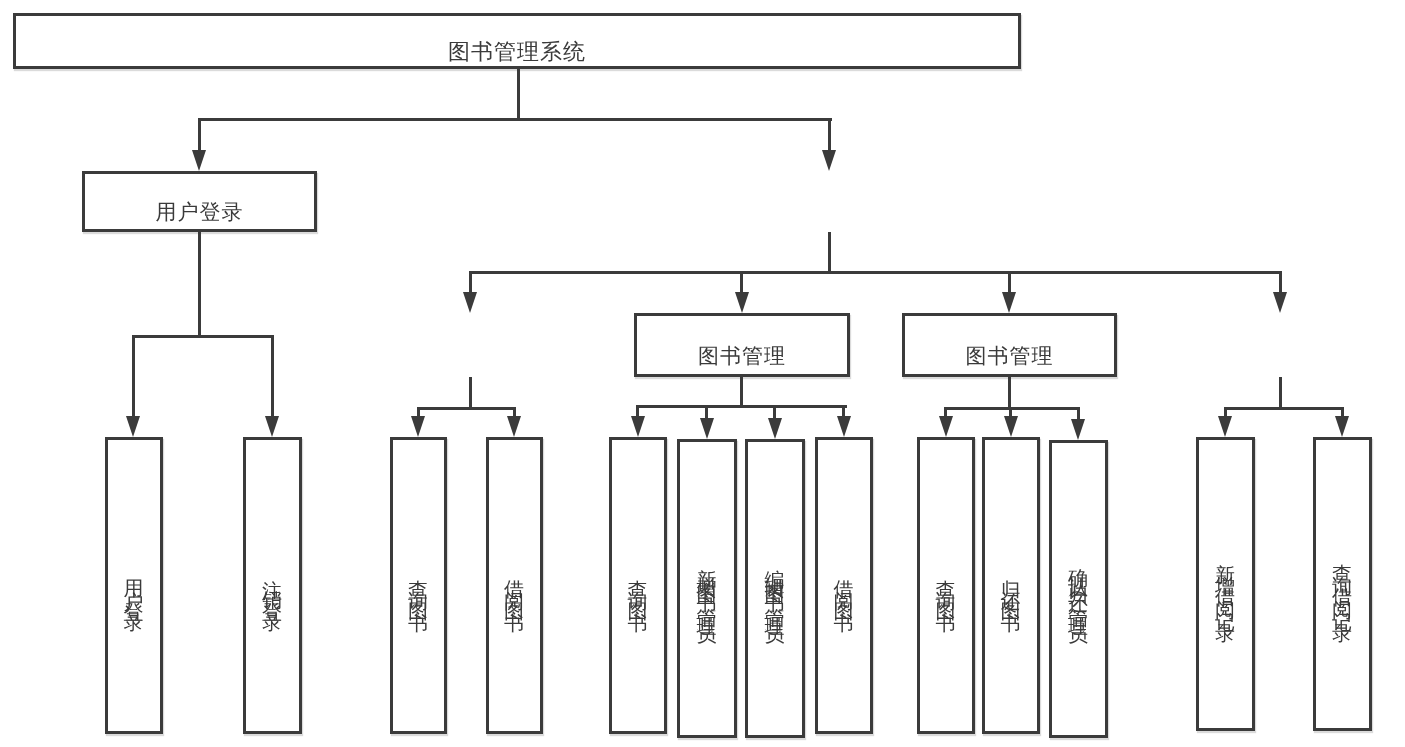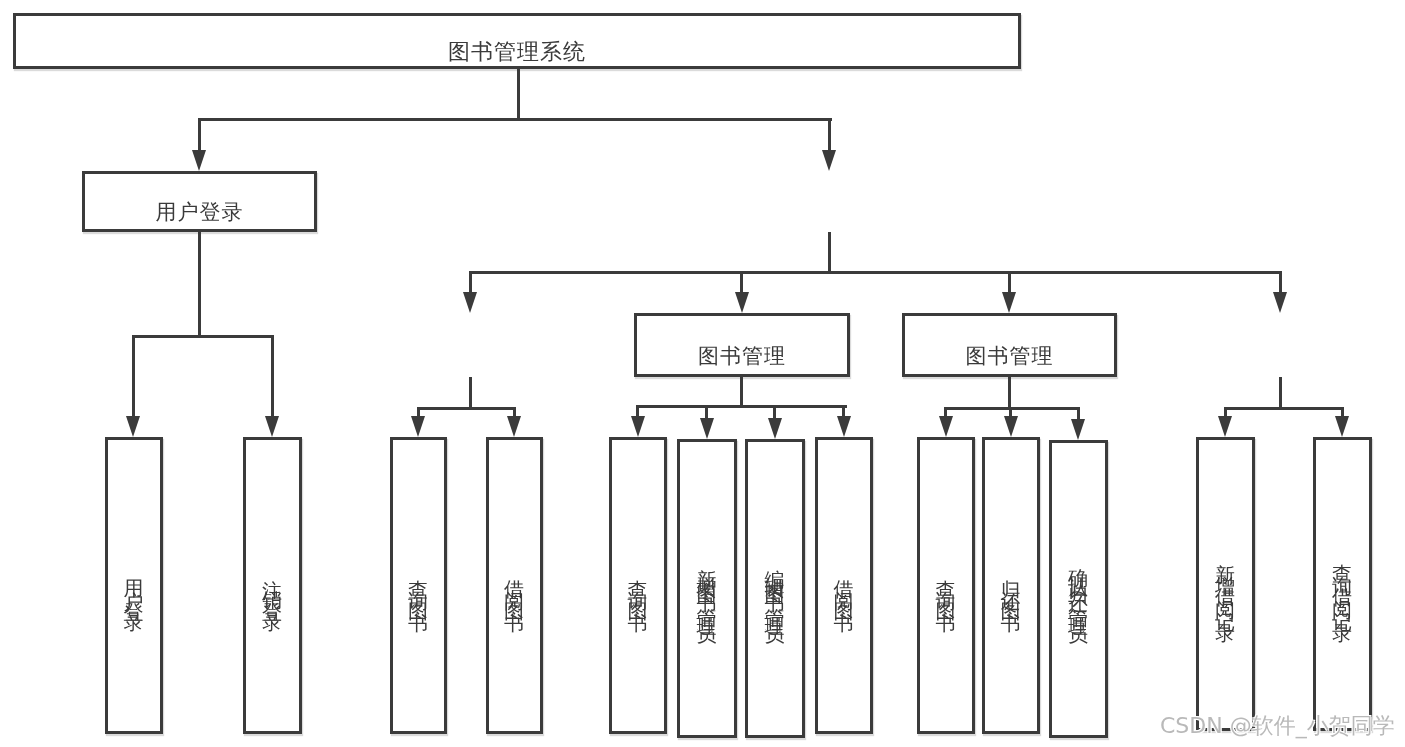--- a/index.html
+++ b/index.html
@@ -150,15 +150,14 @@
     <span class="tight">确认归还（管理员）</span>
   </div>
 
   <div class="box v" style="left:1196px;top:437px;width:59px;height:294px">
     <span class="ls12">新增借阅记录</span>
   </div>
   <div class="box v" style="left:1313px;top:437px;width:59px;height:294px">
     <span class="ls12">查询借阅记录</span>
   </div>
 
-  <div class="wm">CSDN @软件_小贺同学</div>
 
 </div>
 
 </body></html>

